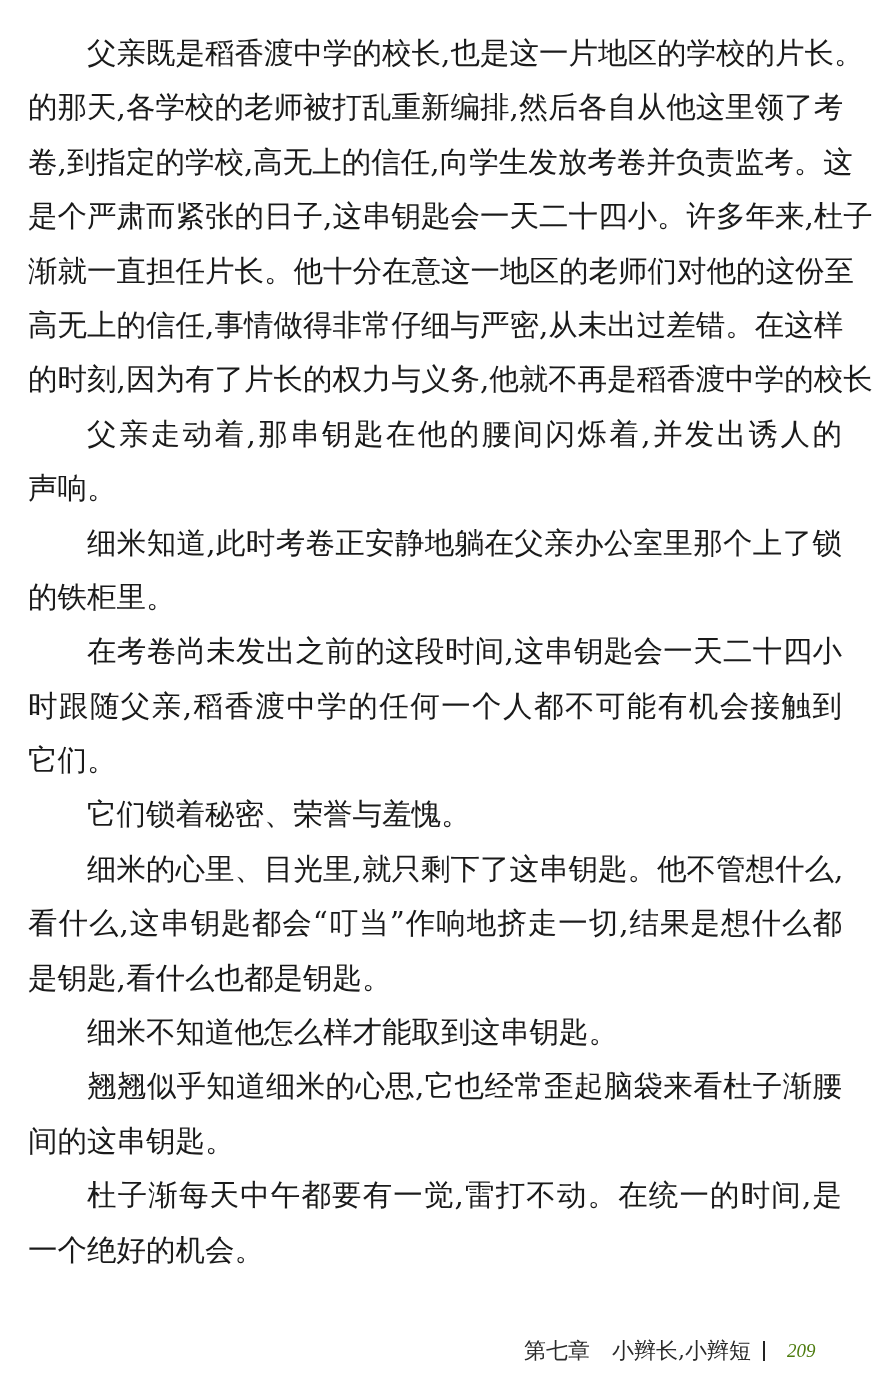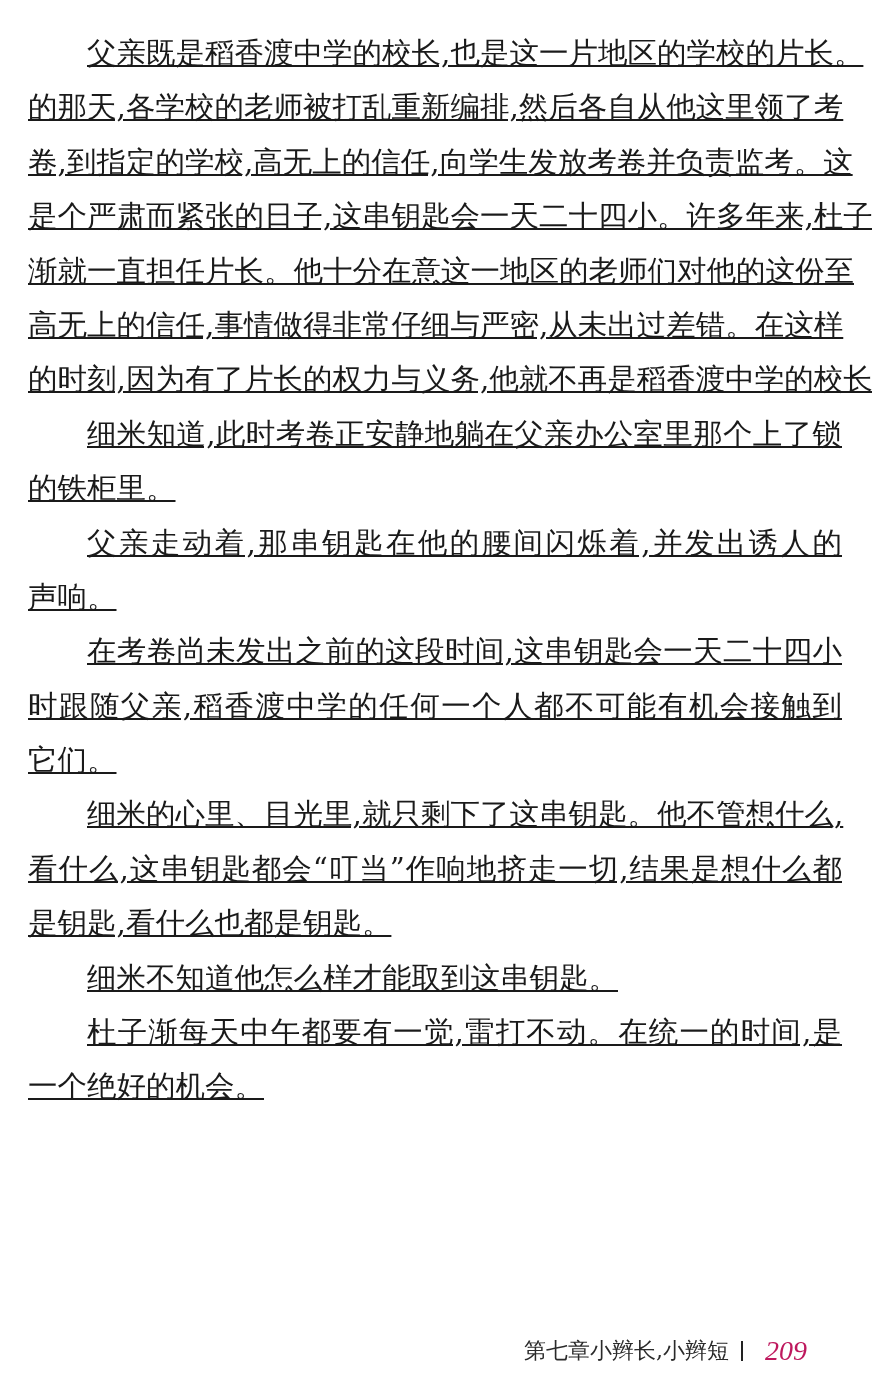--- a/index.html
+++ b/index.html
@@ -22,99 +22,106 @@
     width: 814px;
   }
   .line {
     height: 54.4px;
     line-height: 54.4px;
     font-size: 29.5px;
     white-space: nowrap;
     text-align: justify;
     text-align-last: justify;
     letter-spacing: 0px;
-    text-decoration: underline;
   }
   .line.indent {
     padding-left: 59px;
   }
   .line.last {
     text-align-last: left;
   }
   .footer {
     position: absolute;
     top: 1333px;
     left: 524px;
     height: 36px;
     display: flex;
     align-items: center;
     font-size: 22px;
     color: #2a2a2a;
   }
   .footer .chapter {
+    margin-right: 22px;
   }
   .footer .title {
     margin-right: 12px;
   }
   .footer .sep {
     display: inline-block;
     width: 2px;
     height: 20px;
     background: #222;
     margin-right: 22px;
   }
   .footer .pageno {
     font-family: "Liberation Serif", "DejaVu Serif", serif;
     font-style: italic;
-    font-size: 28px;
-    color: #be185d;
+    font-size: 19px;
+    color: #4d7c0f;
   }
 </style>
 </head>
 <body>
 
 <div class="page">
 
   <div>
     <div class="line indent">父亲既是稻香渡中学的校长,也是这一片地区的学校的片长。</div>
     <div class="line">的那天,各学校的老师被打乱重新编排,然后各自从他这里领了考</div>
     <div class="line">卷,到指定的学校,高无上的信任,向学生发放考卷并负责监考。这</div>
     <div class="line">是个严肃而紧张的日子,这串钥匙会一天二十四小。许多年来,杜子</div>
     <div class="line">渐就一直担任片长。他十分在意这一地区的老师们对他的这份至</div>
     <div class="line">高无上的信任,事情做得非常仔细与严密,从未出过差错。在这样</div>
     <div class="line">的时刻,因为有了片长的权力与义务,他就不再是稻香渡中学的校长。</div>
   </div>
 
   <div>
-    <div class="line indent">细米知道,此时考卷正安静地躺在父亲办公室里那个上了锁</div>
-    <div class="line last">的铁柜里。</div>
+    <div class="line indent">父亲走动着,那串钥匙在他的腰间闪烁着,并发出诱人的</div>
+    <div class="line last">声响。</div>
   </div>
 
   <div>
-    <div class="line indent">父亲走动着,那串钥匙在他的腰间闪烁着,并发出诱人的</div>
-    <div class="line last">声响。</div>
+    <div class="line indent">细米知道,此时考卷正安静地躺在父亲办公室里那个上了锁</div>
+    <div class="line last">的铁柜里。</div>
   </div>
 
   <div>
     <div class="line indent">在考卷尚未发出之前的这段时间,这串钥匙会一天二十四小</div>
     <div class="line">时跟随父亲,稻香渡中学的任何一个人都不可能有机会接触到</div>
     <div class="line last">它们。</div>
   </div>
 
+  <div>
+    <div class="line indent last">它们锁着秘密、荣誉与羞愧。</div>
+  </div>
 
   <div>
     <div class="line indent">细米的心里、目光里,就只剩下了这串钥匙。他不管想什么,</div>
     <div class="line">看什么,这串钥匙都会“叮当”作响地挤走一切,结果是想什么都</div>
     <div class="line last">是钥匙,看什么也都是钥匙。</div>
   </div>
 
   <div>
     <div class="line indent last">细米不知道他怎么样才能取到这串钥匙。</div>
   </div>
 
+  <div>
+    <div class="line indent">翘翘似乎知道细米的心思,它也经常歪起脑袋来看杜子渐腰</div>
+    <div class="line last">间的这串钥匙。</div>
+  </div>
 
   <div>
     <div class="line indent">杜子渐每天中午都要有一觉,雷打不动。在统一的时间,是</div>
     <div class="line last">一个绝好的机会。</div>
   </div>
 </div>
 
 <div class="footer">
   <span class="chapter">第七章</span>
   <span class="title">小辫长,小辫短</span>

